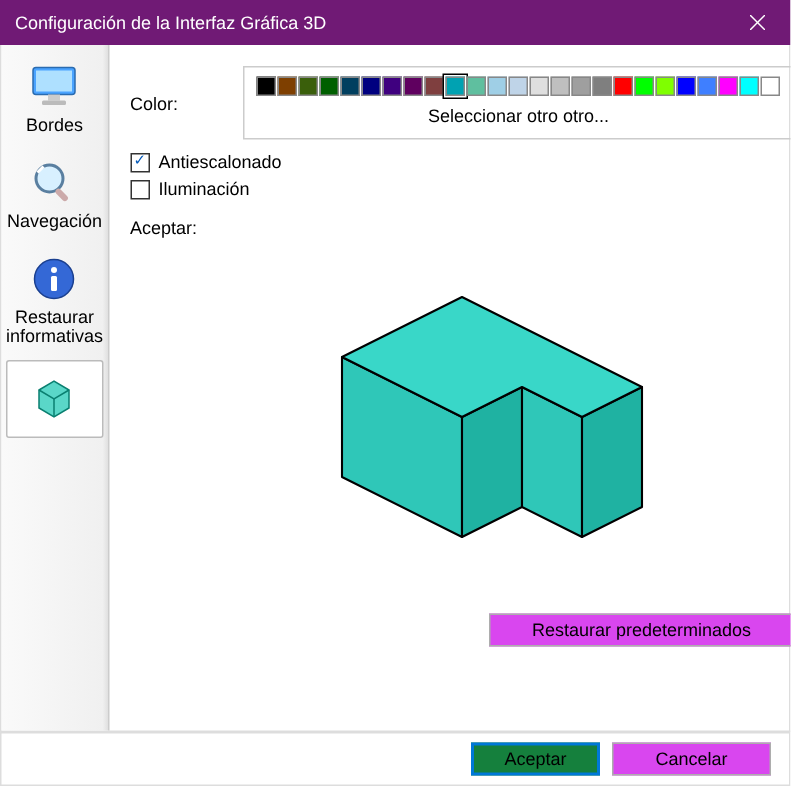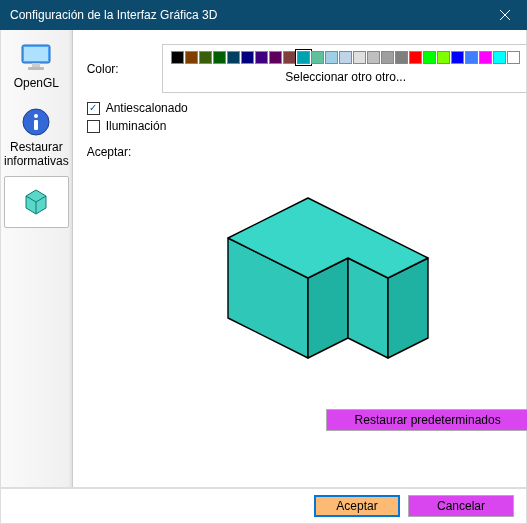--- a/index.html
+++ b/index.html
@@ -7,21 +7,21 @@
     margin: 0;
     font-family: "Segoe UI", Tahoma, sans-serif;
     font-size: 12px;
     background: #fff;
     width: 527px;
     height: 524px;
     overflow: hidden;
   }
   .titlebar {
     height: 30px;
-    background: #0c4a6e;
+    background: #701a75;
     color: #fff;
     display: flex;
     align-items: center;
     padding: 0 0 0 10px;
   }
   .titlebar .title { flex: 1; font-size: 12px; }
   .titlebar .close {
     width: 45px; height: 30px;
     display: flex; align-items: center; justify-content: center;
     font-size: 14px; color: #fff;
@@ -108,21 +108,21 @@
     min-width: 86px;
     padding: 3px 28px;
     border: 1px solid #adadad;
     background: #d946ef;
     font-family: inherit; font-size: 12px;
     text-align: center;
   }
   .btn.primary {
     border: 2px solid #0078d7;
     padding: 2px 11px;
-    background: #fdba74;
+    background: #15803d;
   }
   .footer {
     height: 36px;
     border: 1px solid #ddd;
     border-top: 1px solid #ddd;
     display: flex; justify-content: flex-end; align-items: center;
     gap: 8px; padding-right: 12px;
   }
   .cube-wrap {
     display: flex; justify-content: center; align-items: center;
@@ -146,21 +146,31 @@
   <div class="sidebar">
     <div class="sb-item">
       <div class="icon">
         <svg width="34" height="30" viewBox="0 0 34 30">
           <rect x="3" y="2" width="28" height="18" rx="2" fill="#4aa3ff" stroke="#2a6bb0"></rect>
           <rect x="5" y="4" width="24" height="14" fill="#aee0ff"></rect>
           <rect x="13" y="20" width="8" height="4" fill="#ccc"></rect>
           <rect x="9" y="24" width="16" height="3" rx="1" fill="#bbb"></rect>
         </svg>
       </div>
-      <div>OpenGL</div>
+      <div>Bordes</div>
+    </div>
+    <div class="sb-item">
+      <div class="icon">
+        <svg width="34" height="34" viewBox="0 0 34 34">
+          <circle cx="14" cy="14" r="9" fill="#d8f0ff" stroke="#5a7fa0" stroke-width="2"></circle>
+          <rect x="20" y="20" width="10" height="4" rx="2" transform="rotate(45 20 20)" fill="#caa"></rect>
+          <path d="M6 10 L10 6" stroke="#fff" stroke-width="2"></path>
+        </svg>
+      </div>
+      <div>Navegación</div>
     </div>
     <div class="sb-item">
       <div class="icon">
         <svg width="30" height="30" viewBox="0 0 30 30">
           <circle cx="15" cy="15" r="13" fill="#3468d6" stroke="#1a3f8f"></circle>
           <circle cx="15" cy="9" r="2" fill="#fff"></circle>
           <rect x="13" y="13" width="4" height="10" rx="1" fill="#fff"></rect>
         </svg>
       </div>
       <div>Restaurar informativas</div>

